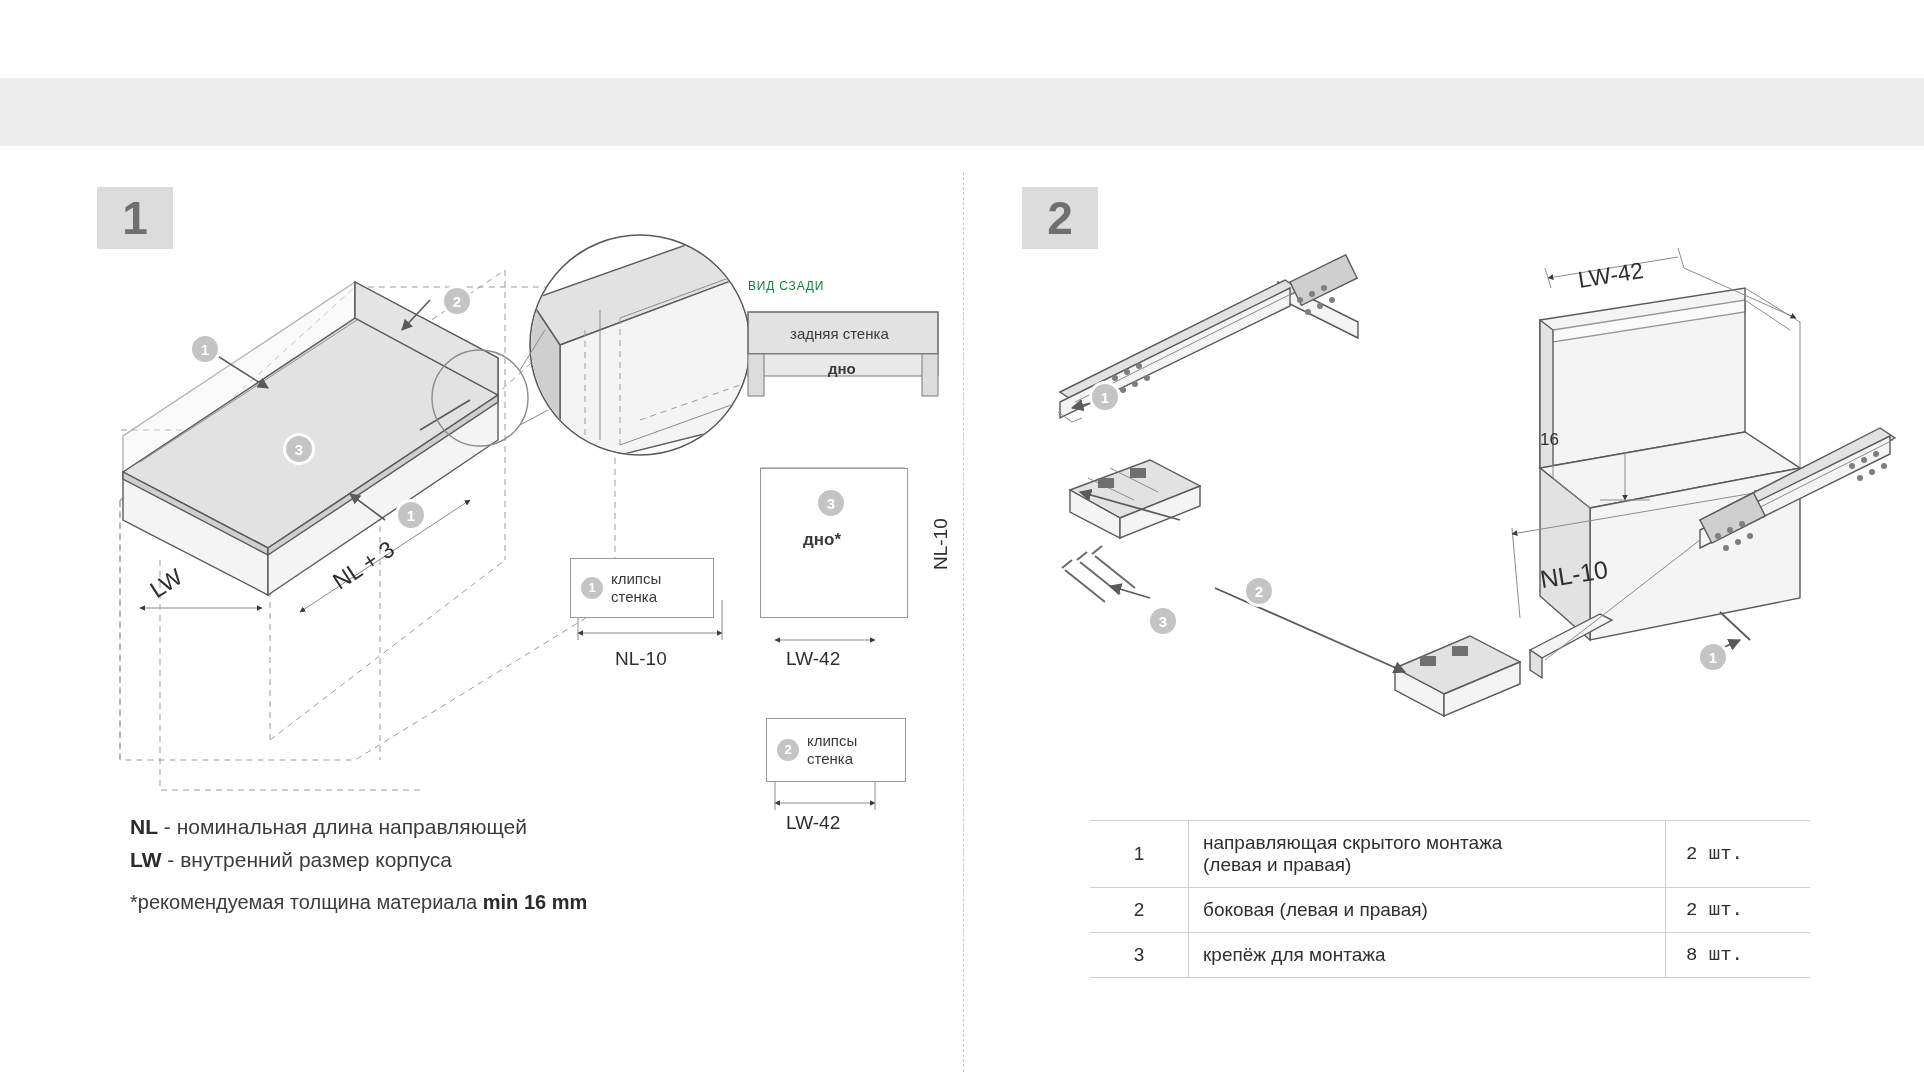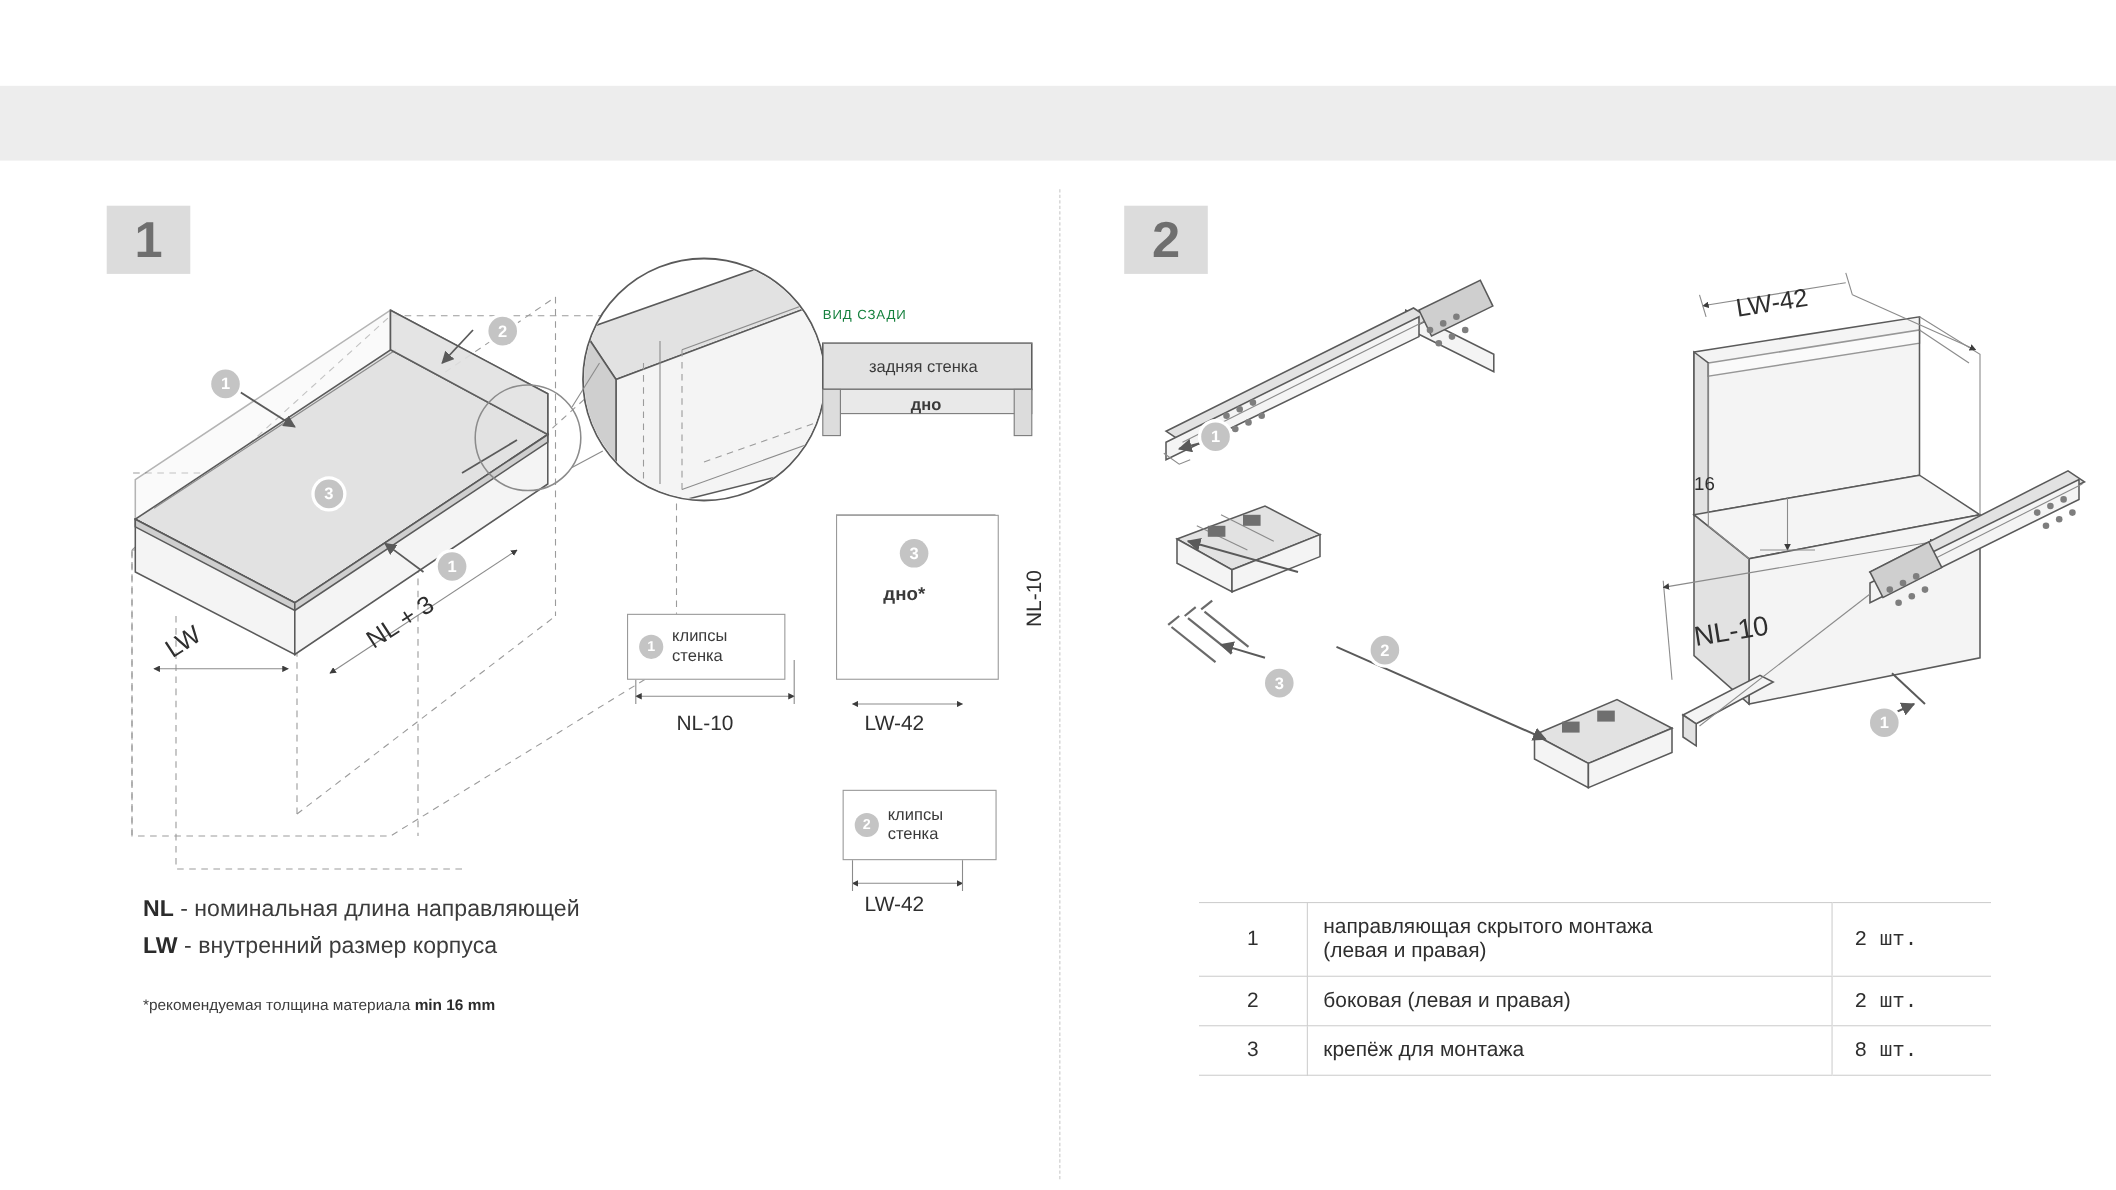--- a/index.html
+++ b/index.html
@@ -45,21 +45,21 @@
   .callout{
     position:absolute;border-radius:50%;background:#c4c4c4;color:#fff;
     width:26px;height:26px;font-size:15px;font-weight:bold;
     display:flex;align-items:center;justify-content:center;
     box-shadow:0 0 0 3px #fff;
   }
 
   
   .legend{position:absolute;left:130px;top:810px;font-size:21px;line-height:33px;}
   .legend b{color:#2b2b2b;}
-  .legend .note{font-size:14px;margin-top:21px;display:block;}
+  .legend .note{font-size:20px;margin-top:10px;display:block;}
 
   
   .parts-table{
     position:absolute;left:1090px;top:820px;width:720px;
     border-collapse:collapse;font-size:19px;color:#2f2f2f;
   }
   .parts-table td{
     padding:11px 14px;border-bottom:1px solid #cfcfcf;vertical-align:middle;
   }
   .parts-table tr:first-child td{border-top:1px solid #cfcfcf;}

